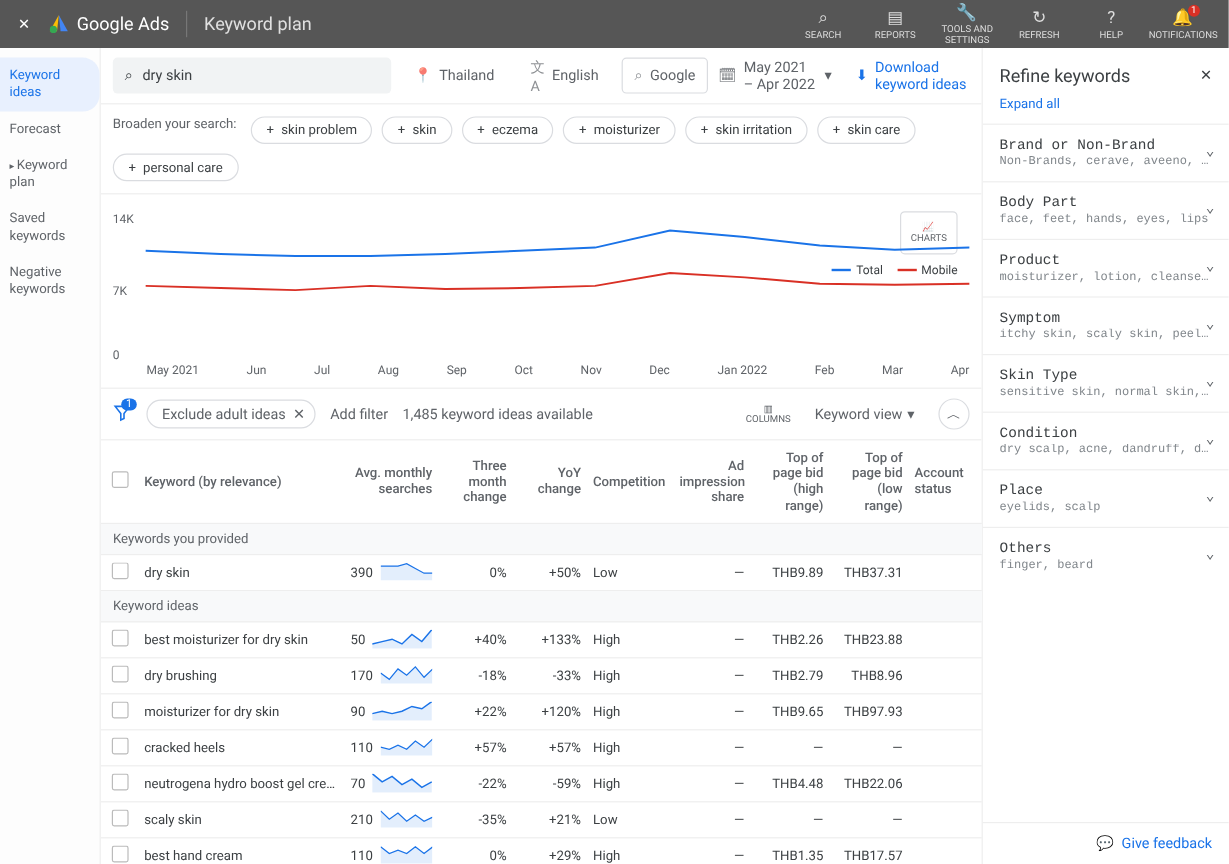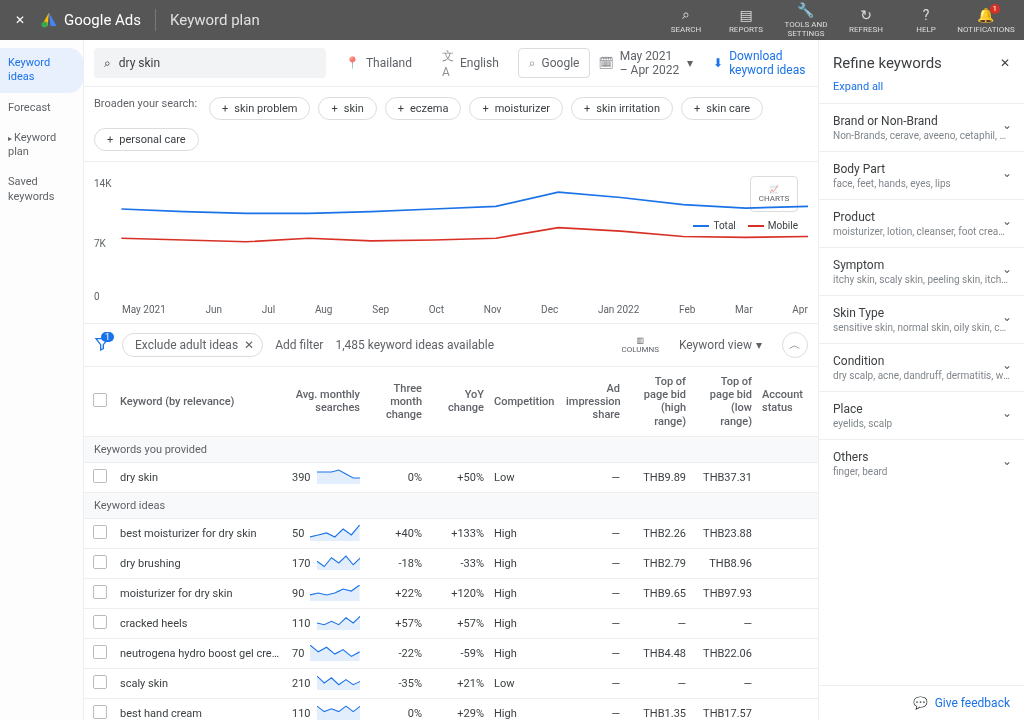--- a/index.html
+++ b/index.html
@@ -66,21 +66,21 @@
 .row { padding: 6px 0; }
 .row > div { padding: 0 6px; white-space: nowrap; overflow: hidden; text-overflow: ellipsis; }
 .cb { width: 14px; height: 14px; border: 1.5px solid #bbb; border-radius: 2px; display: inline-block; }
 .spark { width: 50px; height: 16px; vertical-align: middle; }
 .searchcell { display: flex; align-items: center; justify-content: flex-end; gap: 6px; }
 
 .refine { width: 206px; border-left: 1px solid #eee; display: flex; flex-direction: column; }
 .refine .rhdr { display: flex; align-items: center; justify-content: space-between; padding: 14px 14px 8px; text-align: right; }
 .refine .rhdr h2 { font-size: 15px; font-weight: 400; }
 .refine .expand { color: #1a73e8; font-size: 11px; padding: 0 14px 10px; cursor: pointer; }
-.facet { padding: 10px 14px; border-top: 1px solid #eee; cursor: pointer; position: relative; }
+.facet { padding: 10px 14px; border-top: 1px solid #eee; cursor: pointer; position: relative; font-family: Liberation Mono, monospace; }
 .facet .ftitle { font-size: 12px; color: #3c4043; }
 .facet .fsub { font-size: 10px; color: #80868b; margin-top: 2px; white-space: nowrap; overflow: hidden; text-overflow: ellipsis; }
 .facet .chev { position: absolute; right: 12px; top: 14px; color: #5f6368; }
 .feedback { margin-top: auto; border-top: 1px solid #eee; padding: 10px 14px; color: #1a73e8; font-size: 12px; cursor: pointer; display: flex; align-items: center; gap: 6px; justify-content: flex-end; }
 
 svg.sp path { fill: none; stroke: #1a73e8; stroke-width: 1.2; }
 svg.sp .fill { fill: rgba(26,115,232,.12); stroke: none; }
 </style>
 </head>
 <body>
@@ -125,20 +125,21 @@
       </div>
     </div>
 </div>
 
 <div class="layout">
   <div class="sidebar" id="sidebar">
       <div class="item active"><span>Keyword ideas</span></div>
       <div class="item"><span>Forecast</span></div>
       <div class="item"><span class="caret">▸</span><span>Keyword plan</span></div>
       <div class="item"><span>Saved keywords</span></div>
+      <div class="item"><span>Negative keywords</span></div>
     </div>
 
   <div class="main">
     <div class="filters">
       <div class="searchbox">
         <span class="sicon">⌕</span>
         <span>dry skin</span>
       </div>
       <div class="chipfilter">
         <span class="cicon">📍</span>

